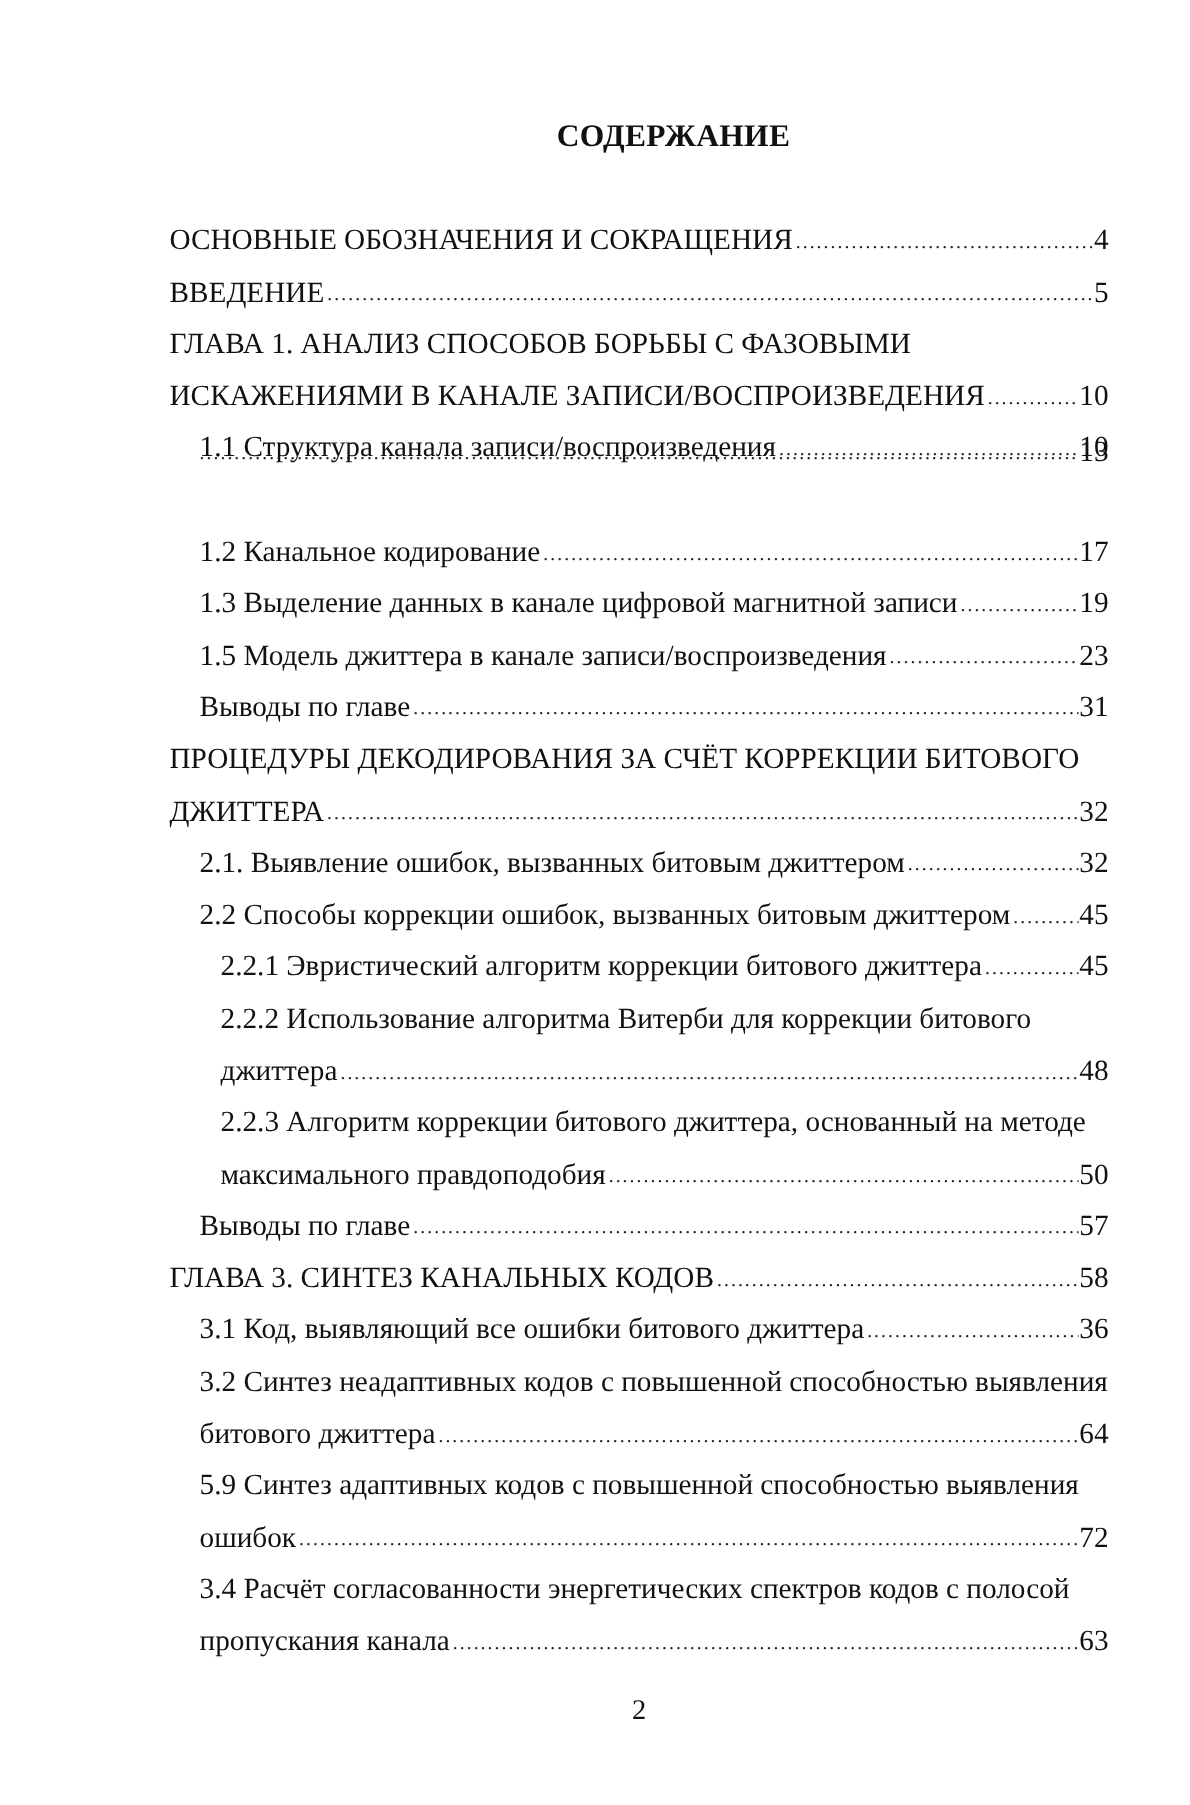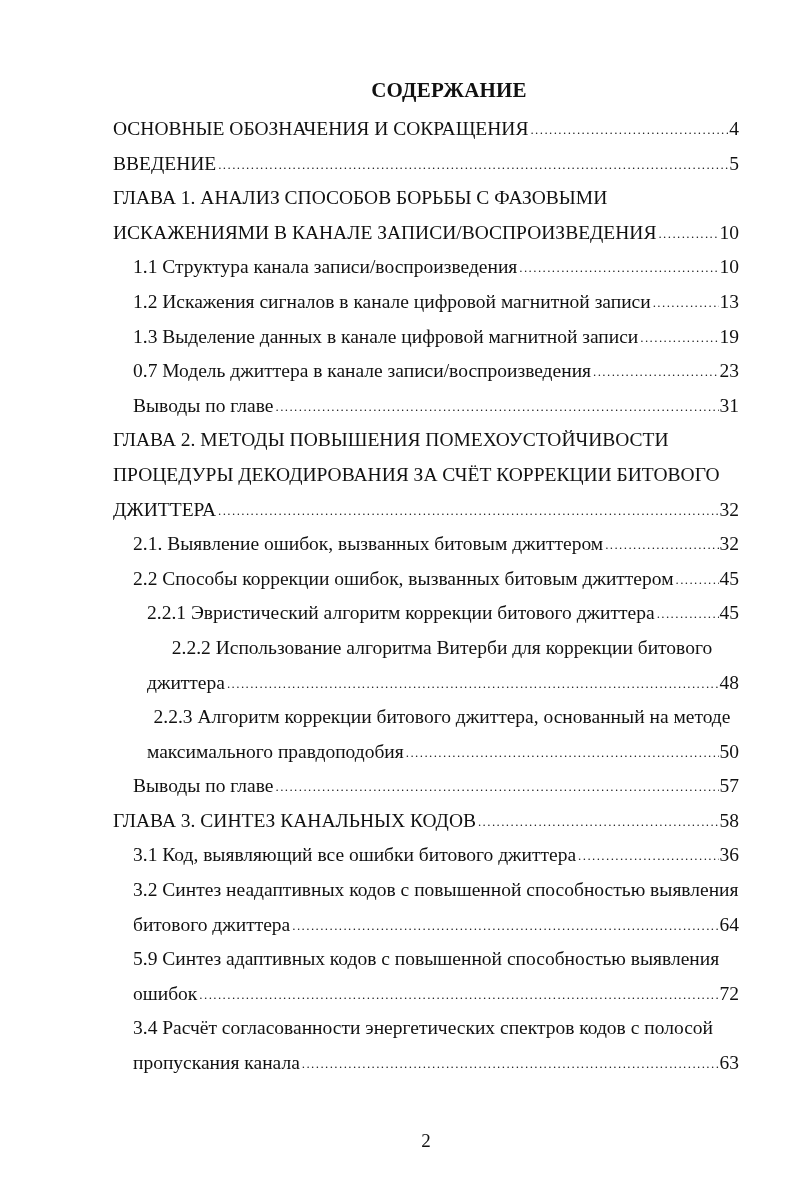--- a/index.html
+++ b/index.html
@@ -34,24 +34,25 @@
     .toc-line {
       display: flex;
       align-items: baseline;
       height: 34.6px;
       line-height: 34.6px;
       font-size: 19.5px;
       white-space: nowrap;
     }
     .toc-line.lvl1 { padding-left: 0; }
     .toc-line.lvl2 { padding-left: 20px; }
-    .toc-line.lvl3 { padding-left: 34px; justify-content: center; }
+    .toc-line.lvl3 { padding-left: 34px; }
     .toc-line .text {
       flex: 0 0 auto;
       padding-right: 2px;
+      margin-top: 32px;
     }
     .toc-line .leader {
       flex: 1 1 auto;
       overflow: hidden;
       white-space: nowrap;
       font-size: 13px;
       letter-spacing: 1.4px;
       color: #222;
       position: relative;
       top: -1px;
@@ -96,43 +97,44 @@
       <span class="text">ИСКАЖЕНИЯМИ В КАНАЛЕ ЗАПИСИ/ВОСПРОИЗВЕДЕНИЯ</span>
       <span class="leader"></span>
       <span class="page">10</span>
     </div>
     <div class="toc-line lvl2">
       <span class="text">1.1 Структура канала записи/воспроизведения</span>
       <span class="leader"></span>
       <span class="page">10</span>
     </div>
     <div class="toc-line lvl2">
-      <span class="text">1.2 Искажения сигналов в канале цифровой магнитной записи</span>
       <span class="leader"></span>
       <span class="page">13</span>
     </div>
     <div class="toc-line lvl2">
+      <span class="text">1.2 Канальное кодирование</span>
+      <span class="leader"></span>
+      <span class="page">17</span>
+    </div>
+    <div class="toc-line lvl2">
       <span class="text">1.3 Выделение данных в канале цифровой магнитной записи</span>
       <span class="leader"></span>
       <span class="page">19</span>
     </div>
     <div class="toc-line lvl2">
-      <span class="text">0.7 Модель джиттера в канале записи/воспроизведения</span>
+      <span class="text">1.5 Модель джиттера в канале записи/воспроизведения</span>
       <span class="leader"></span>
       <span class="page">23</span>
     </div>
     <div class="toc-line lvl2">
       <span class="text">Выводы по главе</span>
       <span class="leader"></span>
       <span class="page">31</span>
     </div>
     <div class="toc-line lvl1">
-      <span class="text">ГЛАВА 2. МЕТОДЫ ПОВЫШЕНИЯ ПОМЕХОУСТОЙЧИВОСТИ</span>
-    </div>
-    <div class="toc-line lvl1">
       <span class="text">ПРОЦЕДУРЫ ДЕКОДИРОВАНИЯ ЗА СЧЁТ КОРРЕКЦИИ БИТОВОГО</span>
     </div>
     <div class="toc-line lvl1">
       <span class="text">ДЖИТТЕРА</span>
       <span class="leader"></span>
       <span class="page">32</span>
     </div>
     <div class="toc-line lvl2">
       <span class="text">2.1. Выявление ошибок, вызванных битовым джиттером</span>
       <span class="leader"></span>

